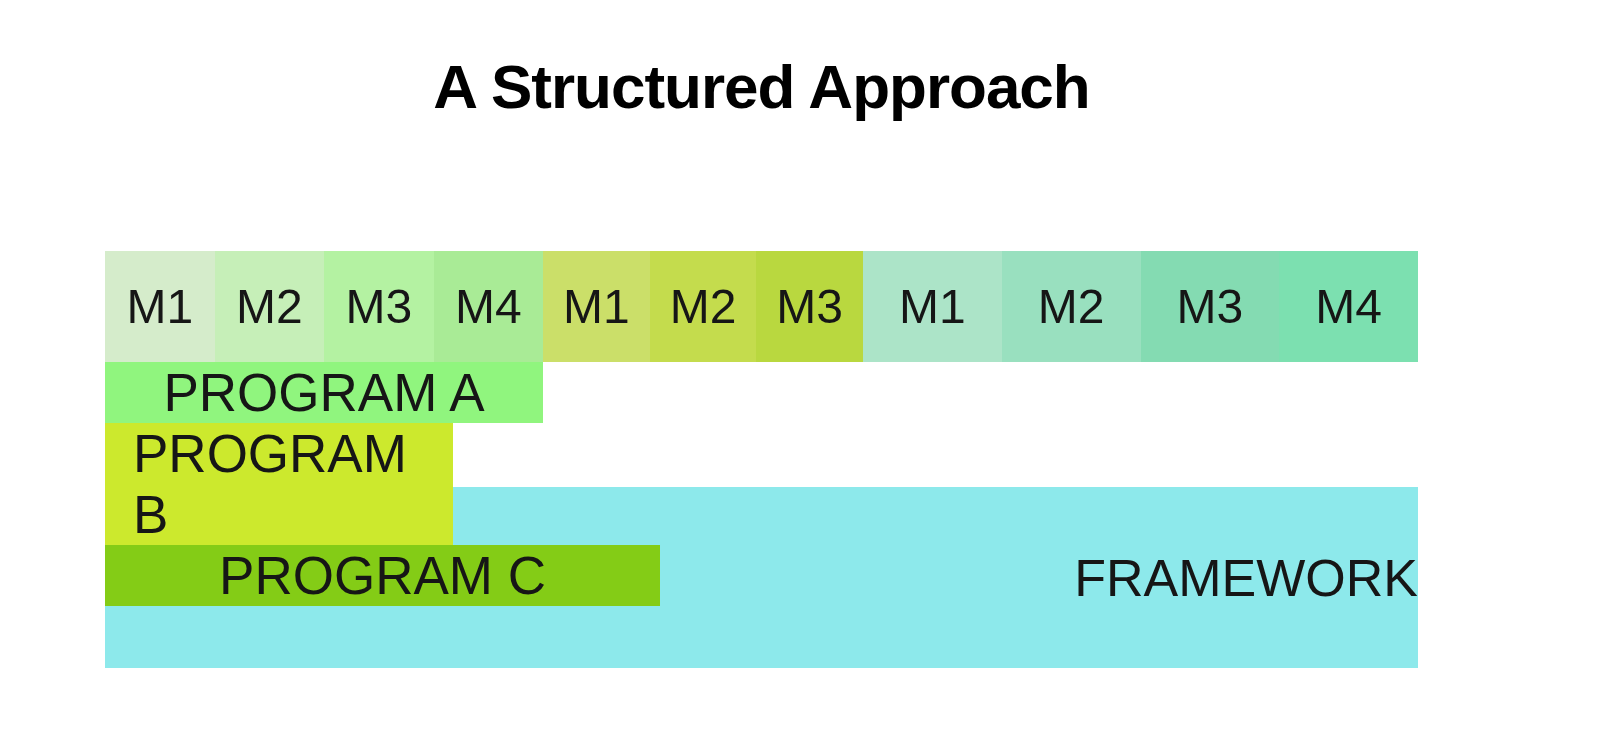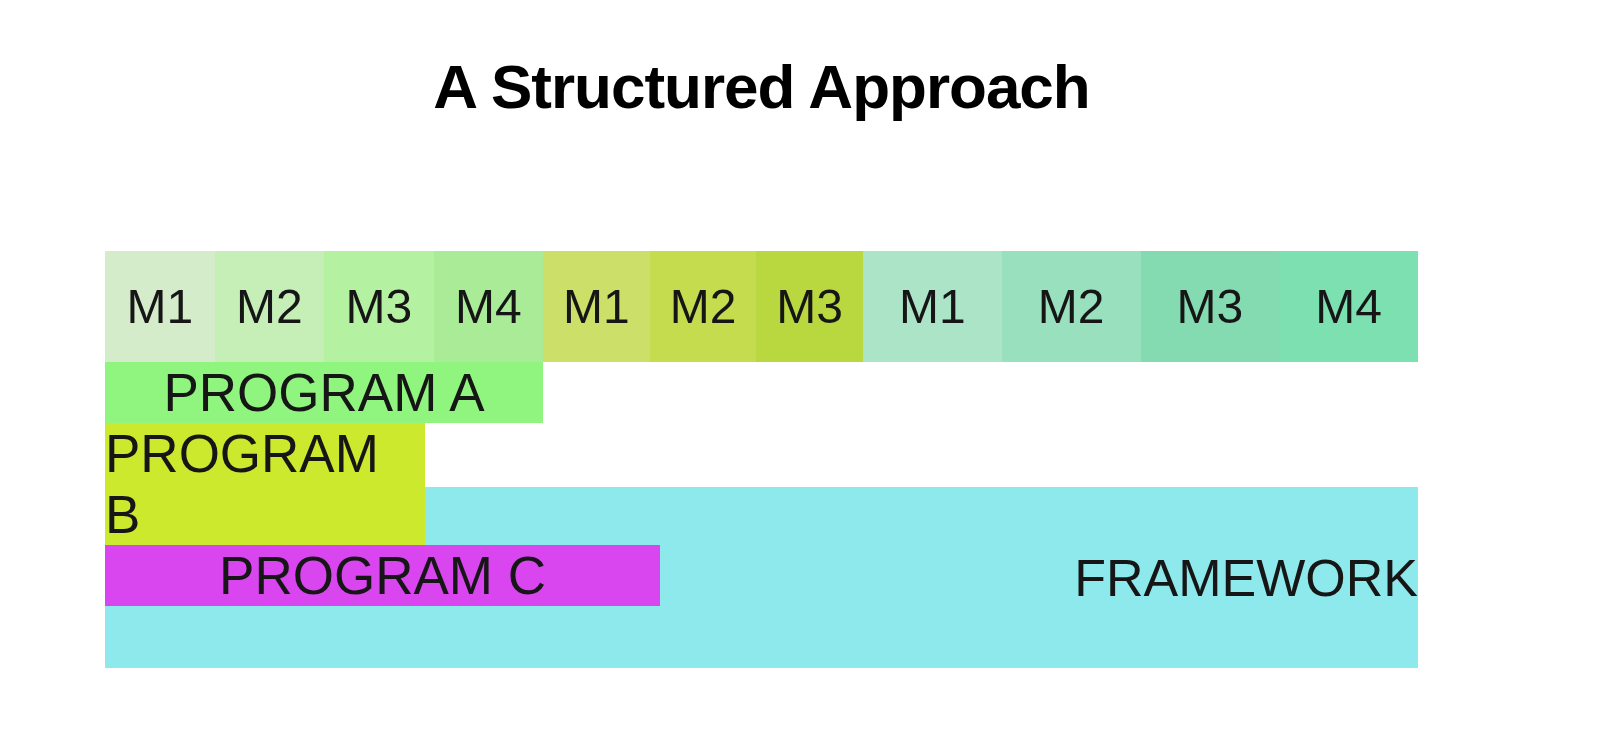--- a/index.html
+++ b/index.html
@@ -132,24 +132,24 @@
         <div class="cell" style="background: rgb(124, 224, 176);">
             <span>M4</span>
           </div>
       </div>
     </div>
 
     <div class="row programs-row">
       <div class="pbox w-a" style="background: rgb(144, 245, 126);">
           <span>PROGRAM A</span>
         </div>
-      <div class="pbox w-b" style="background: rgb(204, 233, 45);">
+      <div class="pbox w-b" style="background: rgb(204, 233, 45); padding-left: 28px;">
           <span>PROGRAM B</span>
         </div>
-      <div class="pbox w-c" style="background: #d946ef;">
+      <div class="pbox w-c" style="background: #84cc16;">
           <span>PROGRAM C</span>
         </div>
     </div>
 
     <div class="framework" style="background: rgb(141, 233, 235);">
       <span>FRAMEWORK</span>
     </div>
 
   </div>
 </div>

